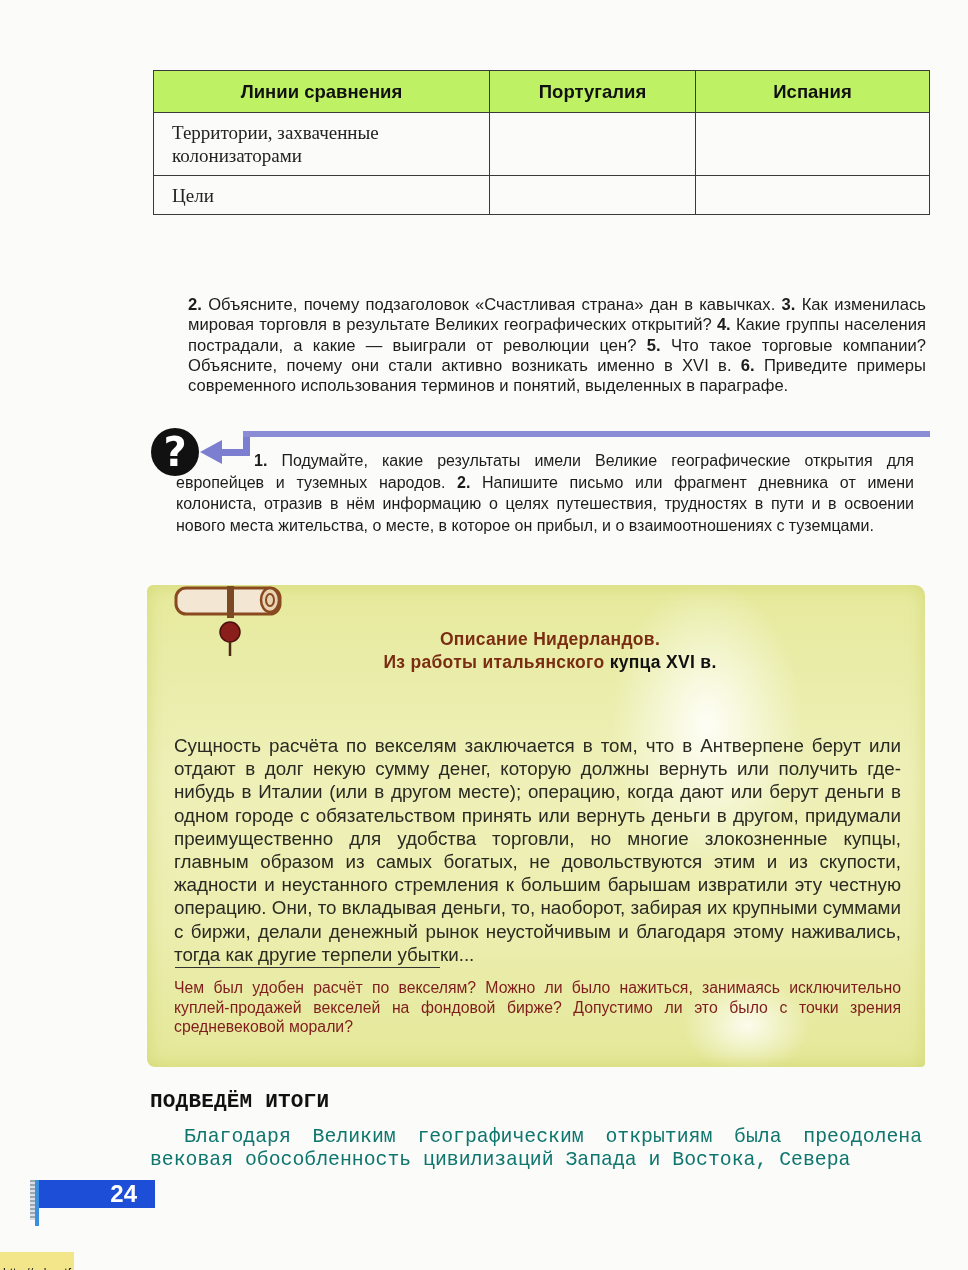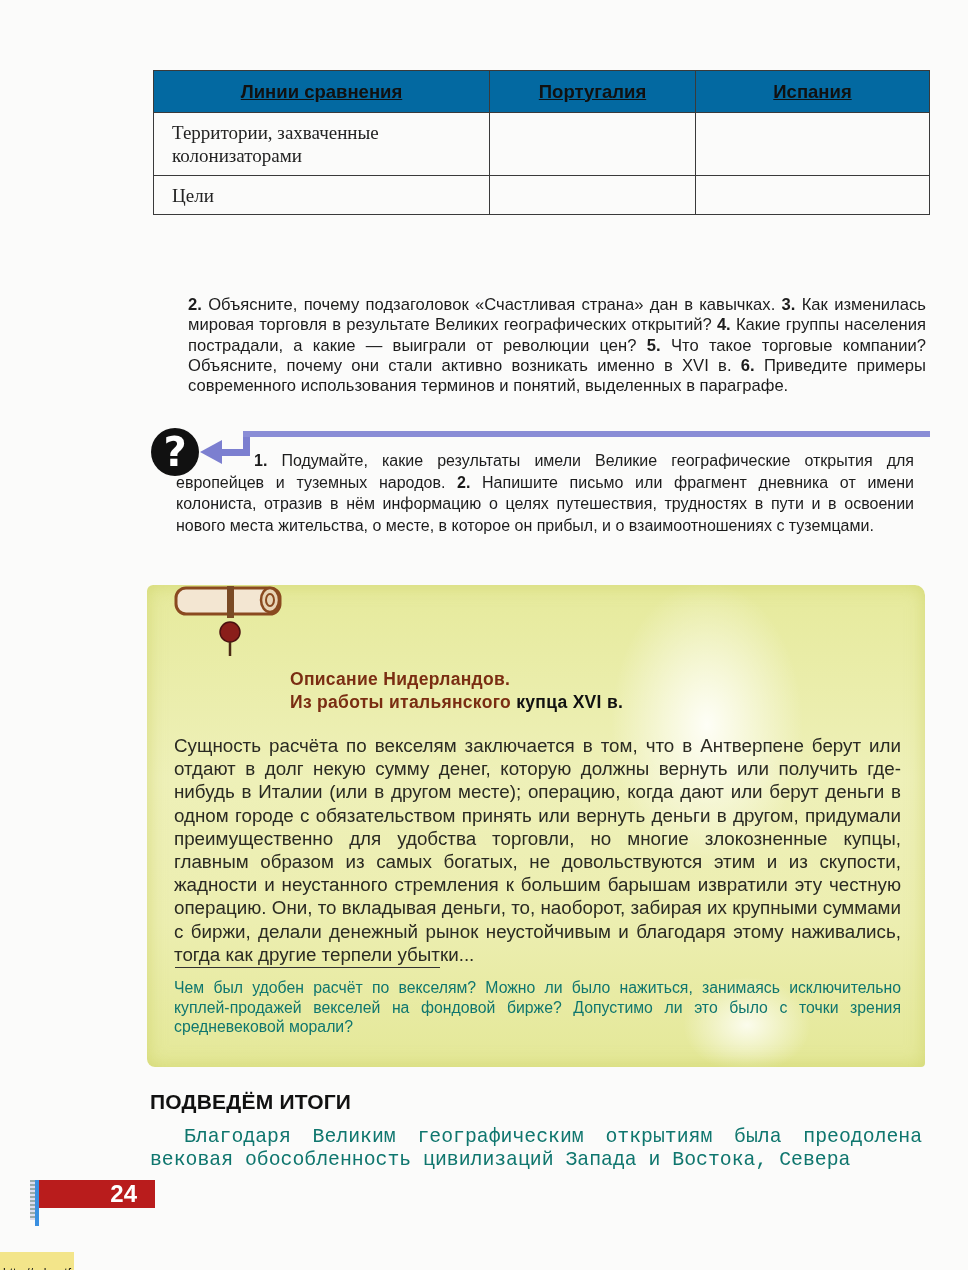--- a/index.html
+++ b/index.html
@@ -10,22 +10,22 @@
     color: #1c1c1c;
   }
   
   .cmp-table {
     position: absolute; left: 153px; top: 70px; width: 776px;
     border-collapse: collapse; table-layout: fixed;
     font-size: 19px;
   }
   .cmp-table th, .cmp-table td { border: 1.5px solid #3a3a3a; }
   .cmp-table th {
-    background: #0369a1; height: 39px; font-weight: bold; font-size: 18.5px;
-    text-align: center; color: #111; text-decoration: underline;
+    background: #bef264; height: 39px; font-weight: bold; font-size: 18.5px;
+    text-align: center; color: #111;
   }
   .cmp-table td { height: 38px; padding: 0 0 0 18px; vertical-align: middle; line-height: 23px; color: #222; font-family: Liberation Serif, serif; }
   .cmp-table tr.tall td { height: 62px; }
   .col1 { width: 336px; } .col2 { width: 206px; } .col3 { width: 234px; }
 
   
   .questions {
     position: absolute; left: 188px; top: 295px; width: 738px;
     font-size: 16.6px; line-height: 20.3px; text-align: justify; color: #1c1c1c;
   }
@@ -53,56 +53,55 @@
     background:
       radial-gradient(ellipse 120px 180px at 560px 140px, rgba(255,255,250,0.95), rgba(255,255,250,0) 80%),
       radial-gradient(ellipse 60px 120px at 520px 880px, rgba(255,255,250,0.7), rgba(255,255,250,0) 80%),
       radial-gradient(ellipse 80px 60px at 600px 440px, rgba(255,255,250,0.85), rgba(255,255,250,0) 80%),
       linear-gradient(180deg, #e6ea9c 0%, #eef0b8 40%, #eceeb0 70%, #e4e898 100%);
     border-radius: 6px 10px 4px 8px;
     box-shadow: inset 0 0 18px rgba(200,205,90,0.6);
   }
   .scroll-icon { position: absolute; left: 170px; top: 580px; width: 120px; height: 80px; }
   .doc-title {
-    position: absolute; left: 290px; top: 628px; width: 520px; 
+    position: absolute; left: 290px; top: 628px; width: 520px; text-align: center;
     font-weight: bold; font-size: 17.5px; line-height: 23px; color: #7a2d12;
     letter-spacing: 0.3px;
-    margin-top: 40px;
   }
   .doc-title .dark { color: #111; }
   .doc-body {
     position: absolute; left: 174px; top: 690px; width: 727px;
     font-size: 18.8px; line-height: 23.2px; text-align: justify; color: #2a2a22; margin-top: 44px;
   }
   .doc-rule {
     position: absolute; left: 175px; top: 967px; width: 265px; height: 0;
     border-top: 1.5px solid #333;
   }
   .doc-questions {
     position: absolute; left: 174px; top: 978px; width: 727px;
-    font-size: 15.8px; line-height: 19.6px; text-align: justify; color: #0f766e;
+    font-size: 15.8px; line-height: 19.6px; text-align: justify; color: #7f1d1d;
   }
 
   
   .summary-heading {
     position: absolute; left: 150px; top: 1090px;
-    font-family: Liberation Sans, sans-serif; font-weight: bold; font-size: 21px; letter-spacing: 0.2px;
+    font-family: Liberation Mono, monospace; font-weight: bold; font-size: 21px; letter-spacing: 0.2px;
     color: #111;
   }
   .summary-text {
     position: absolute; left: 150px; top: 1126px; width: 772px;
     font-family: Liberation Mono, monospace; font-size: 19.8px; line-height: 23px;
     text-align: justify; color: #0f766e;
   }
   .summary-text .indent { display: inline-block; width: 34px; }
 
   
   .page-tab {
     position: absolute; left: 39px; top: 1180px; width: 116px; height: 28px;
-    background: #b91c1c;
+    background: #1d4ed8;
     color: #fff; font-weight: bold; font-size: 24px; line-height: 28px;
     text-align: right; padding-right: 18px; box-sizing: border-box;
   }
   .page-tab-edge {
     position: absolute; left: 30px; top: 1180px; width: 8px; height: 40px;
     background: repeating-linear-gradient(180deg, #9aa 0 2px, #dde 2px 4px);
   }
   .page-tab-strip {
     position: absolute; left: 35px; top: 1180px; width: 4px; height: 46px; background: #3a8fe0;
   }

